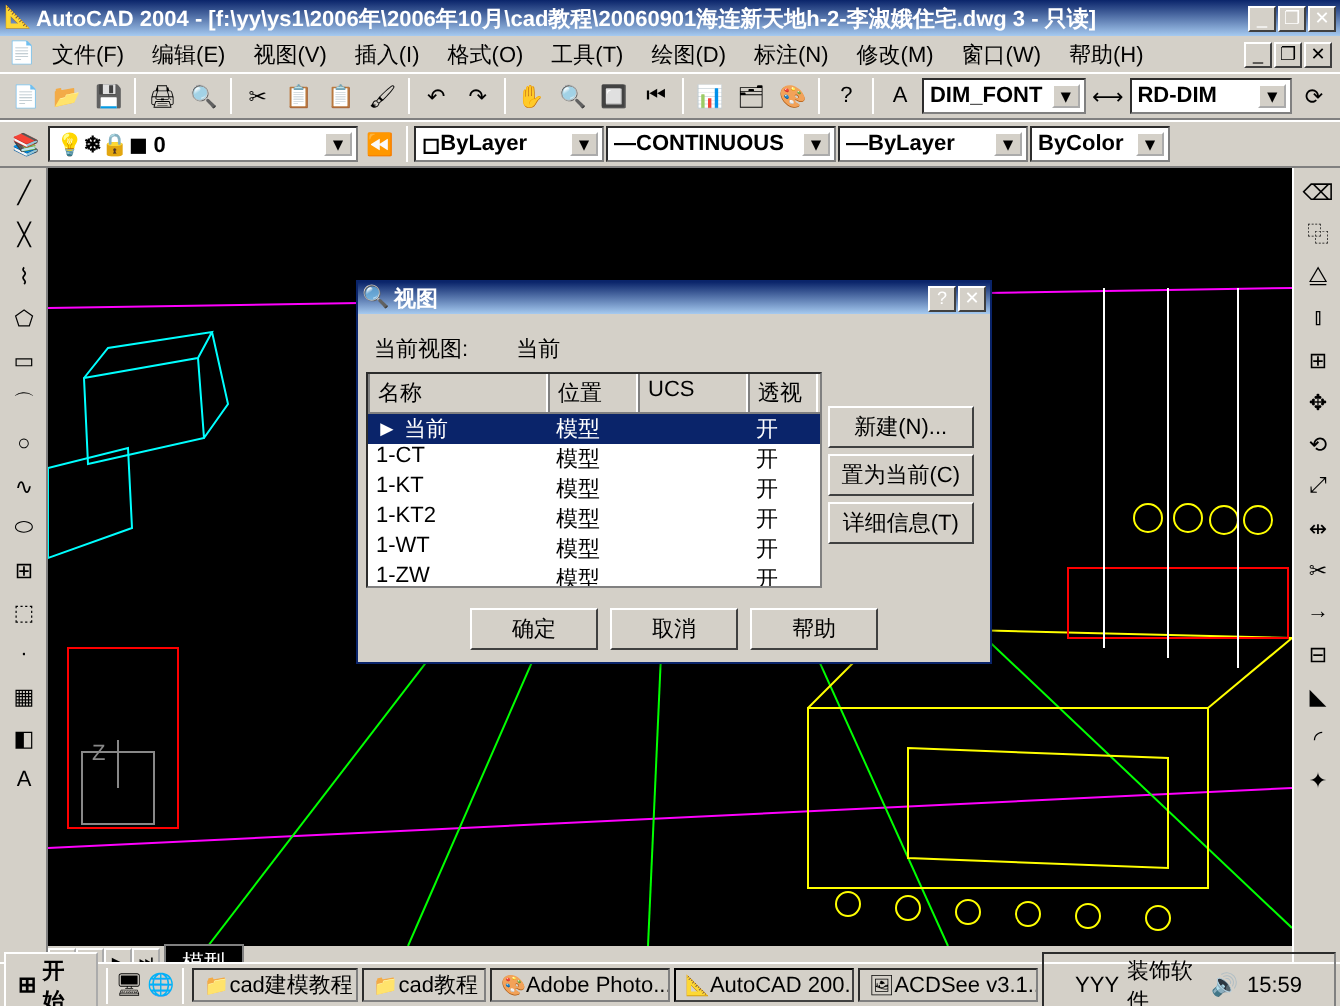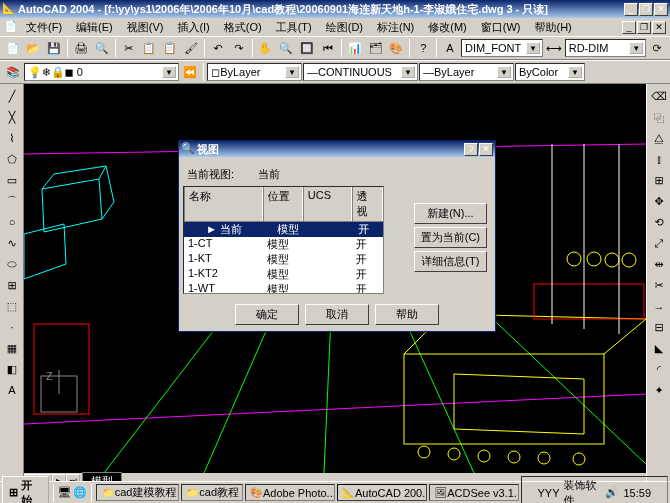--- a/index.html
+++ b/index.html
@@ -6,21 +6,21 @@
 body { width: 670px; height: 503px; background: #d4d0c8; overflow: hidden; position: relative; }
 .titlebar { background: linear-gradient(#0a246a, #a6caf0); color: #fff; height: 18px; display: flex; align-items: center; padding: 0 2px; }
 .titlebar .title { flex: 1; font-weight: bold; padding-left: 2px; }
 .win-btns { display: flex; gap: 1px; }
 .win-btn { width: 14px; height: 13px; background: #d4d0c8; border: 1px solid #fff; border-right-color: #404040; border-bottom-color: #404040; display: flex; align-items: center; justify-content: center; font-size: 9px; cursor: pointer; }
 .menubar { background: #d4d0c8; height: 18px; display: flex; align-items: center; padding: 0 4px; gap: 2px; }
 .menu-item { padding: 1px 6px; cursor: pointer; }
 .toolbar-row { background: #d4d0c8; border-top: 1px solid #fff; border-bottom: 1px solid #808080; height: 24px; display: flex; align-items: center; padding: 0 3px; gap: 1px; }
 .tool-btn { width: 20px; height: 20px; border: 1px solid #d4d0c8; display: flex; align-items: center; justify-content: center; cursor: pointer; }
 .tool-sep { width: 1px; height: 18px; background: #808080; margin: 0 2px; border-right: 1px solid #fff; }
-.combo { height: 18px; background: #fff; border: 1px inset #808080; padding: 0 24px 0 3px; display: flex; align-items: center; position: relative; }
+.combo { height: 18px; background: #fff; border: 1px inset #808080; padding: 0 24px 0 3px; display: flex; align-items: center; position: relative; font-weight: bold; }
 .combo::after { content: "▾"; position: absolute; right: 2px; font-size: 9px; background: #d4d0c8; width: 12px; text-align: center; border: 1px outset #fff; }
 .drawing-wrap { display: flex; height: 405px; }
 .side-toolbar { width: 24px; background: #d4d0c8; border-right: 1px solid #808080; display: flex; flex-direction: column; gap: 1px; padding: 2px; }
 .side-toolbar.right { border-right: none; border-left: 1px solid #fff; }
 .drawing-area { flex: 1; background: #000; position: relative; overflow: hidden; }
 .drawing-area svg { position: absolute; top: 0; left: 0; }
 .model-tab { position: absolute; bottom: 0; left: 0; background: #d4d0c8; display: flex; align-items: center; height: 16px; width: 100%; }
 .model-tab .arrows { display: flex; }
 .model-tab .arrow { width: 14px; height: 14px; border: 1px outset #fff; background: #d4d0c8; display: flex; align-items: center; justify-content: center; font-size: 8px; cursor: pointer; }
 .model-tab .tab { background: #000; color: #fff; padding: 1px 8px; border: 1px solid #808080; margin-left: 2px; }
@@ -32,41 +32,41 @@
 .dialog-body { padding: 4px; }
 .tabs { display: flex; border-bottom: 1px solid #808080; }
 .tab-btn { padding: 2px 8px; background: #d4d0c8; border: 1px solid #808080; border-bottom: none; margin-right: -1px; cursor: pointer; }
 .tab-btn.active { background: #d4d0c8; border-bottom: 1px solid #d4d0c8; margin-bottom: -1px; }
 .subtabs { margin-top: 6px; display: flex; gap: 24px; padding-left: 4px; }
 .view-list { border: 1px inset #808080; background: #fff; height: 108px; overflow: hidden; margin-top: 4px; position: relative; }
 .list-header { display: flex; background: #d4d0c8; border-bottom: 1px solid #808080; }
 .list-header > div { padding: 2px 4px; border-right: 1px solid #fff; border-left: 1px solid #808080; }
 .list-row { display: flex; }
 .list-row > div { padding: 0 4px; }
-.list-row.sel { background: #0a246a; color: #fff; padding-left: 18px; }
+.list-row.sel { background: #0a246a; color: #fff; }
 .col-name { width: 90px; }
 .col-loc { width: 45px; }
 .col-ucs { width: 55px; }
 .col-per { width: 35px; }
 .dlg-buttons-side { position: absolute; right: 8px; top: 46px; display: flex; flex-direction: column; gap: 3px; }
 .btn { background: #d4d0c8; border: 1px solid #fff; border-right-color: #404040; border-bottom-color: #404040; padding: 2px 6px; cursor: pointer; min-width: 64px; text-align: center; }
 .dlg-footer { display: flex; justify-content: center; gap: 6px; padding: 6px; }
 .listwrap { display: flex; }
 .taskbar { position: absolute; bottom: 0; left: 0; right: 0; height: 22px; background: #d4d0c8; border-top: 1px solid #fff; display: flex; align-items: center; padding: 0 2px; gap: 2px; }
 .start-btn { background: #d4d0c8; border: 1px outset #fff; padding: 1px 6px; font-weight: bold; display: flex; align-items: center; gap: 3px; cursor: pointer; }
 .task-btn { background: #d4d0c8; border: 1px inset #808080; padding: 1px 5px; height: 17px; display: flex; align-items: center; font-size: 10px; cursor: pointer; max-width: 90px; overflow: hidden; white-space: nowrap; }
 .tray { margin-left: auto; border: 1px inset #808080; padding: 1px 16px; display: flex; align-items: center; gap: 4px; font-size: 10px; }
 .ico { width: 14px; height: 14px; display: inline-block; }
 </style>
 </head>
 <body>
 
 <div class="titlebar">
   <span class="ico">📐</span>
-  <span class="title">AutoCAD 2004 - [f:\yy\ys1\2006年\2006年10月\cad教程\20060901海连新天地h-1-李淑娥住宅.dwg 3 - 只读]</span>
+  <span class="title">AutoCAD 2004 - [f:\yy\ys1\2006年\2006年10月\cad教程\20060901海连新天地h-2-李淑娥住宅.dwg 3 - 只读]</span>
   <div class="win-btns">
     <div class="win-btn">_</div>
     <div class="win-btn">❐</div>
     <div class="win-btn">✕</div>
   </div>
 </div>
 
 <div class="menubar">
   <span class="ico">📄</span>
   <span class="menu-item">文件(F)</span>
@@ -267,21 +267,21 @@
       <div class="win-btn">?</div>
       <div class="win-btn">✕</div>
     </div>
   </div>
   <div class="dialog-body" style="position:relative">
     <div class="subtabs">
       <span>当前视图:</span>
       <span>当前</span>
     </div>
     <div class="listwrap">
-      <div class="view-list" style="width:201px">
+      <div class="view-list" style="width:228px">
         <div class="list-header">
           <div class="col-name">名称</div>
           <div class="col-loc">位置</div>
           <div class="col-ucs">UCS</div>
           <div class="col-per">透视</div>
         </div>
         <div id="list-rows">
             <div class="list-row sel">
               <div class="col-name">► 当前</div>
               <div class="col-loc">模型</div>

